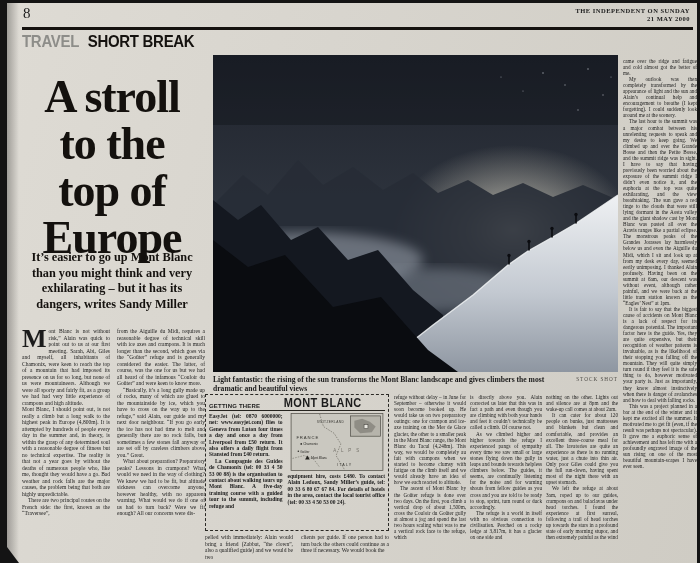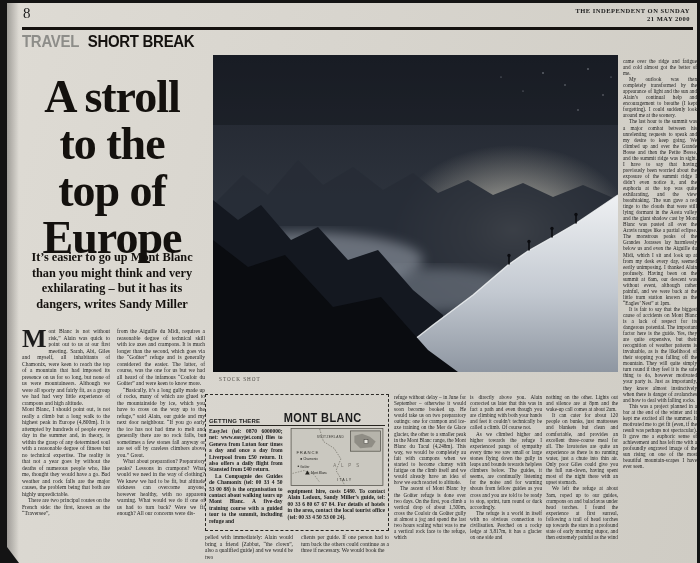--- a/index.html
+++ b/index.html
@@ -41,21 +41,21 @@
   .dropcap{float:left;font-size:26px;line-height:21px;font-weight:700;padding:0 2px 0 0;}
   
   .photo{position:absolute;left:206px;top:52px;width:405px;height:317px;background:#20242c;}
   .photo svg{display:block;width:100%;height:100%;}
   .caption{position:absolute;left:206px;top:372px;width:405px;height:18px;display:flex;
            justify-content:space-between;align-items:flex-start;}
   .cap-main{font-size:7.6px;font-weight:700;line-height:9px;}
   .credit{font-size:5.2px;letter-spacing:1px;color:#4c4a45;white-space:nowrap;margin-left:6px;padding-top:1px;}
   
   .gt-box{position:absolute;left:198px;top:391px;width:184px;height:137px;
-          border:1.4px dashed #2a2925;padding:17px 3px;box-sizing:border-box;overflow:hidden;}
+          border:1.4px dashed #2a2925;padding:2px 3px;box-sizing:border-box;overflow:hidden;}
   .gt-head-row{display:flex;align-items:flex-end;border-bottom:1px solid #26241f;padding-bottom:1px;margin-bottom:2px;}
   .gt-heading{font-family:"Liberation Sans",sans-serif;font-weight:800;font-size:6px;letter-spacing:.2px;}
   .map-title{flex:1;text-align:center;font-family:"Liberation Sans",sans-serif;font-weight:800;
              font-size:11px;letter-spacing:.4px;transform:scaleY(1.1);transform-origin:bottom center;}
   .gt-cols{display:flex;gap:5px;}
   .gt-left{width:74px;text-align:justify;}
   .gt-right{width:98px;}
   .gt-p{margin:0;font-size:5.5px;line-height:6.4px;font-weight:700;text-align:justify;}
   .gt-p + .gt-p{text-indent:6px;}
   .map-svg{display:block;width:96px;height:58px;margin:0 0 2px 1px;}
@@ -155,20 +155,21 @@
           <g>
               <line x1="363" y1="168" x2="363" y2="161"></line>
               <circle cx="363" cy="159.5" r="1.7" fill="#0b0c10" stroke="none"></circle>
             </g>
         </g>
         <path d="M0 185 L35 212 L72 200 L120 252 L168 242 L215 295 L245 317 L0 317 Z" fill="#0a0c10"></path>
         <rect x="0" y="0" width="405" height="70" fill="#0c0e13" opacity="0.35"></rect>
       </svg>
     </div>
     <div class="caption">
+      <span class="cap-main">Light fantastic: the rising of the sun transforms the Mont Blanc landscape and gives climbers the most dramatic and beautiful views</span>
       <span class="credit">STOCK SHOT</span>
     </div>
 
     <div class="gt-box">
       <div class="gt-head-row">
         <div class="gt-heading">GETTING THERE</div>
         <div class="map-title">MONT BLANC</div>
       </div>
       <div class="gt-cols">
         <div class="gt-left">

